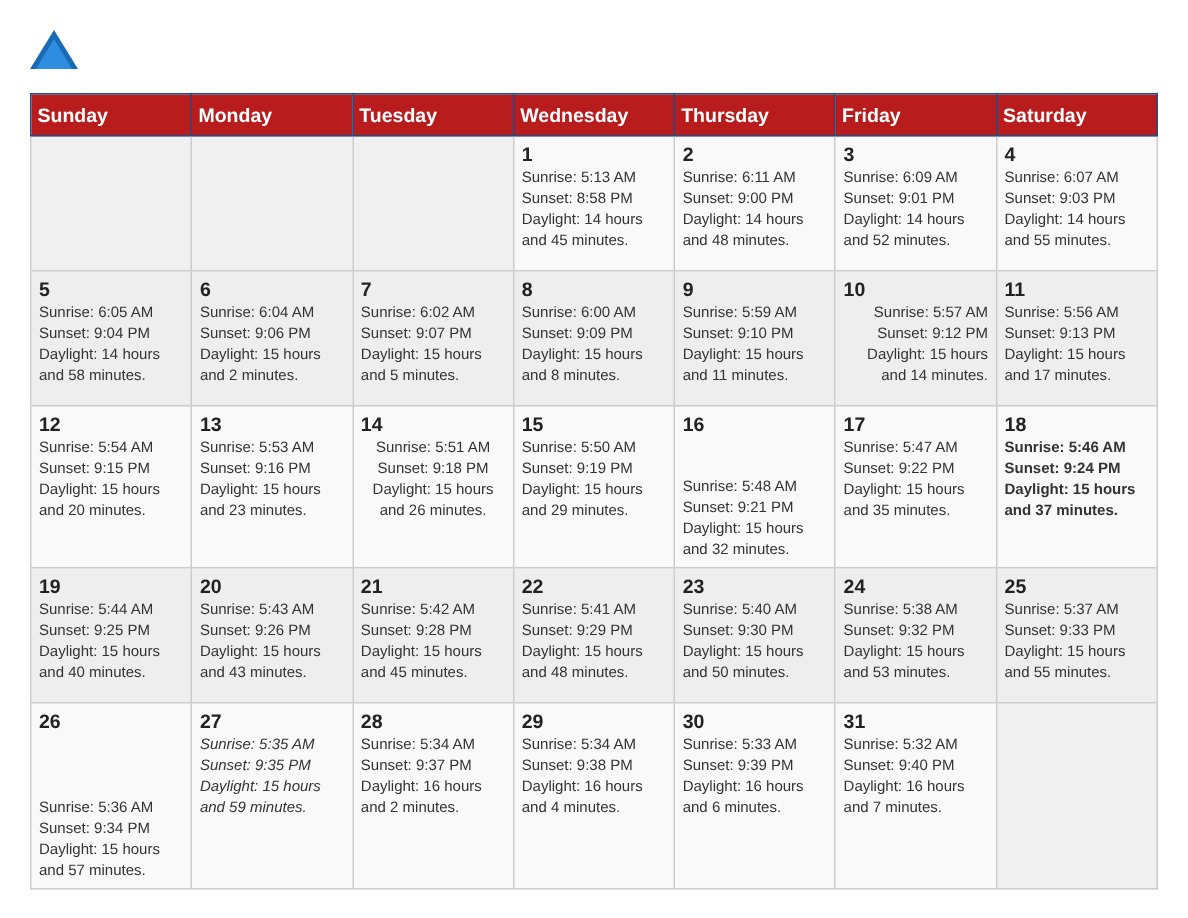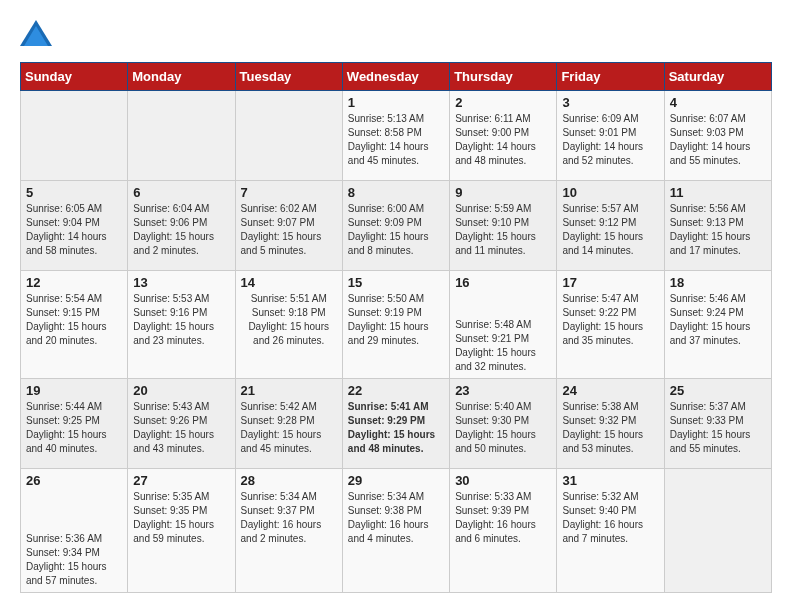--- a/index.html
+++ b/index.html
@@ -184,21 +184,21 @@
         </td>
         <td>
           <span class="day-number">9</span>
           <div class="day-info" style="white-space: pre-line;">Sunrise: 5:59 AM
 Sunset: 9:10 PM
 Daylight: 15 hours
 and 11 minutes.</div>
         </td>
         <td>
           <span class="day-number">10</span>
-          <div class="day-info" style="white-space: pre-line;">Sunrise: 5:57 AM
+          <div class="day-info" style="white-space: pre-line; text-align: right;">Sunrise: 5:57 AM
 Sunset: 9:12 PM
 Daylight: 15 hours
 and 14 minutes.</div>
         </td>
         <td>
           <span class="day-number">11</span>
           <div class="day-info" style="white-space: pre-line;">Sunrise: 5:56 AM
 Sunset: 9:13 PM
 Daylight: 15 hours
 and 17 minutes.</div>
@@ -242,21 +242,21 @@
         </td>
         <td>
           <span class="day-number">17</span>
           <div class="day-info" style="white-space: pre-line;">Sunrise: 5:47 AM
 Sunset: 9:22 PM
 Daylight: 15 hours
 and 35 minutes.</div>
         </td>
         <td>
           <span class="day-number">18</span>
-          <div class="day-info" style="white-space: pre-line;">Sunrise: 5:46 AM
+          <div class="day-info" style="white-space: pre-line; font-weight: bold;">Sunrise: 5:46 AM
 Sunset: 9:24 PM
 Daylight: 15 hours
 and 37 minutes.</div>
         </td>
       </tr>
       <tr>
         <td>
           <span class="day-number">19</span>
           <div class="day-info" style="white-space: pre-line;">Sunrise: 5:44 AM
 Sunset: 9:25 PM
@@ -272,21 +272,21 @@
         </td>
         <td>
           <span class="day-number">21</span>
           <div class="day-info" style="white-space: pre-line;">Sunrise: 5:42 AM
 Sunset: 9:28 PM
 Daylight: 15 hours
 and 45 minutes.</div>
         </td>
         <td>
           <span class="day-number">22</span>
-          <div class="day-info" style="white-space: pre-line; font-weight: bold;">Sunrise: 5:41 AM
+          <div class="day-info" style="white-space: pre-line;">Sunrise: 5:41 AM
 Sunset: 9:29 PM
 Daylight: 15 hours
 and 48 minutes.</div>
         </td>
         <td>
           <span class="day-number">23</span>
           <div class="day-info" style="white-space: pre-line;">Sunrise: 5:40 AM
 Sunset: 9:30 PM
 Daylight: 15 hours
 and 50 minutes.</div>
@@ -309,21 +309,21 @@
       <tr>
         <td>
           <span class="day-number">26</span>
           <div class="day-info" style="white-space: pre-line; margin-top: 44px;">Sunrise: 5:36 AM
 Sunset: 9:34 PM
 Daylight: 15 hours
 and 57 minutes.</div>
         </td>
         <td>
           <span class="day-number">27</span>
-          <div class="day-info" style="white-space: pre-line;">Sunrise: 5:35 AM
+          <div class="day-info" style="white-space: pre-line; font-style: italic;">Sunrise: 5:35 AM
 Sunset: 9:35 PM
 Daylight: 15 hours
 and 59 minutes.</div>
         </td>
         <td>
           <span class="day-number">28</span>
           <div class="day-info" style="white-space: pre-line;">Sunrise: 5:34 AM
 Sunset: 9:37 PM
 Daylight: 16 hours
 and 2 minutes.</div>

